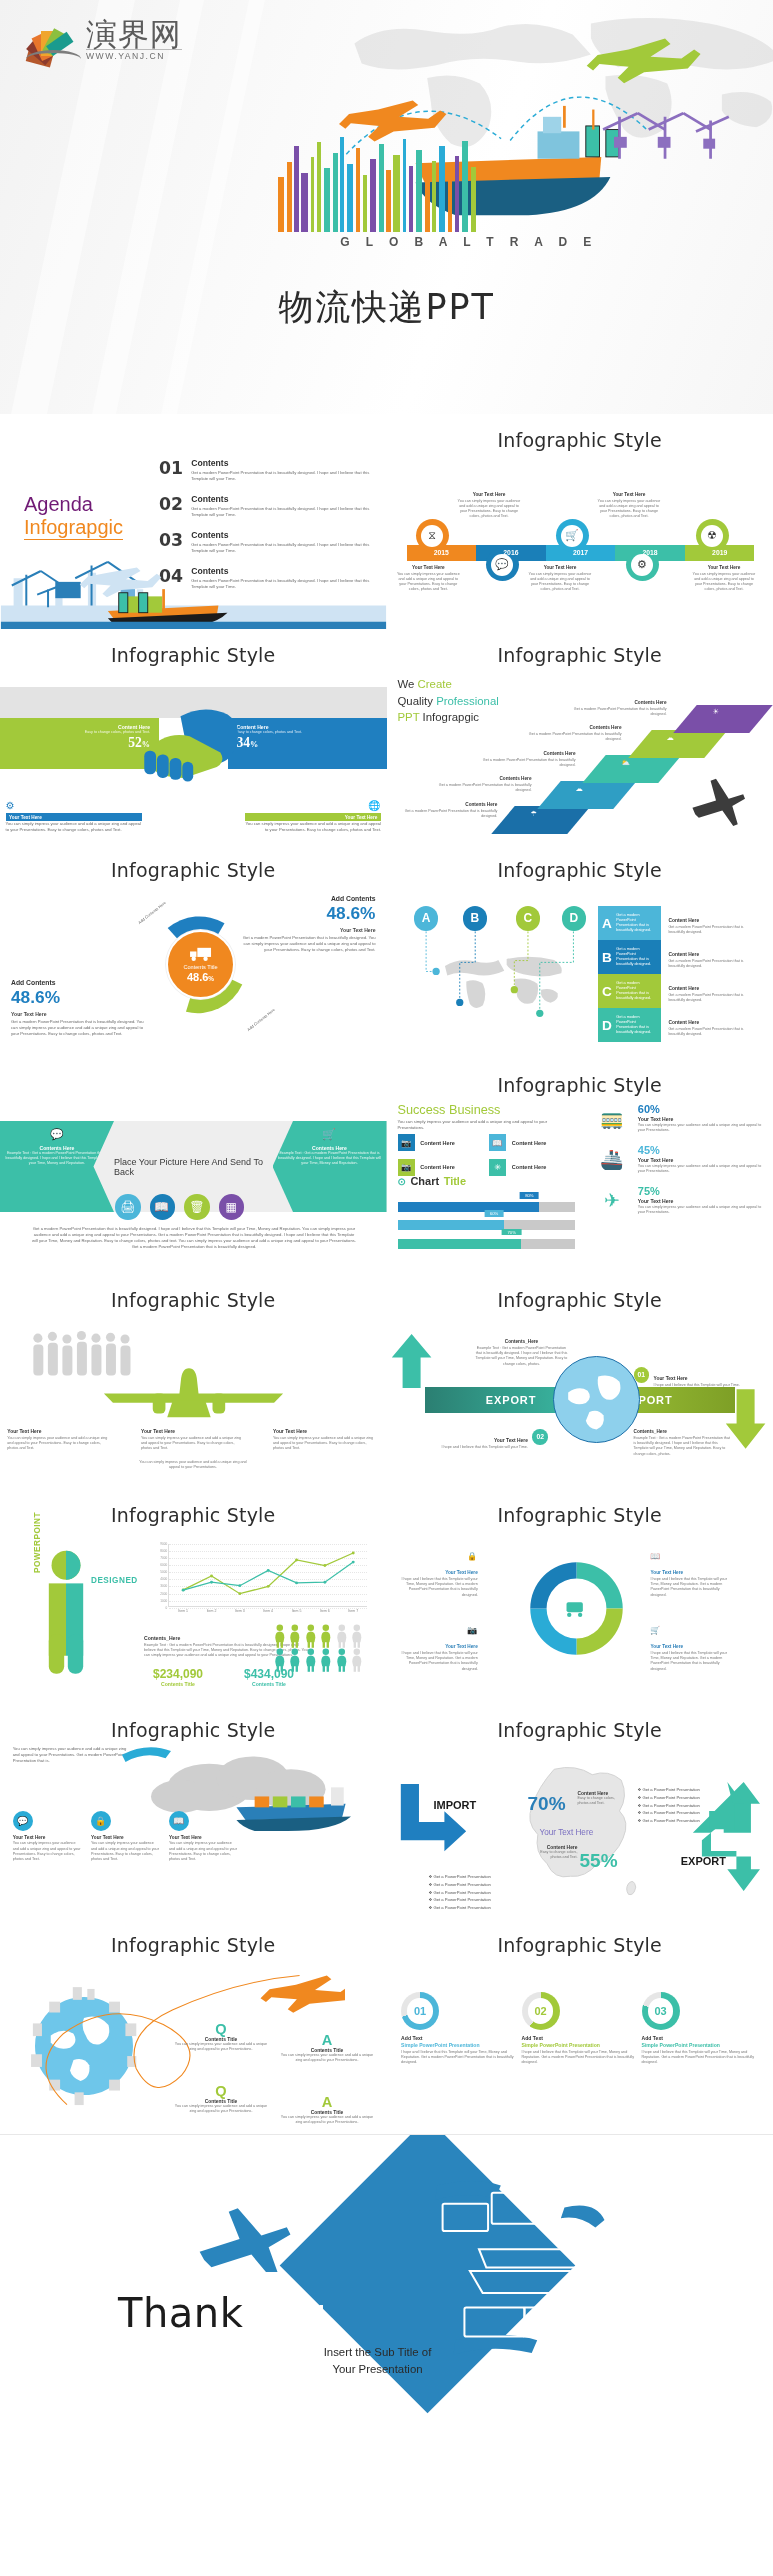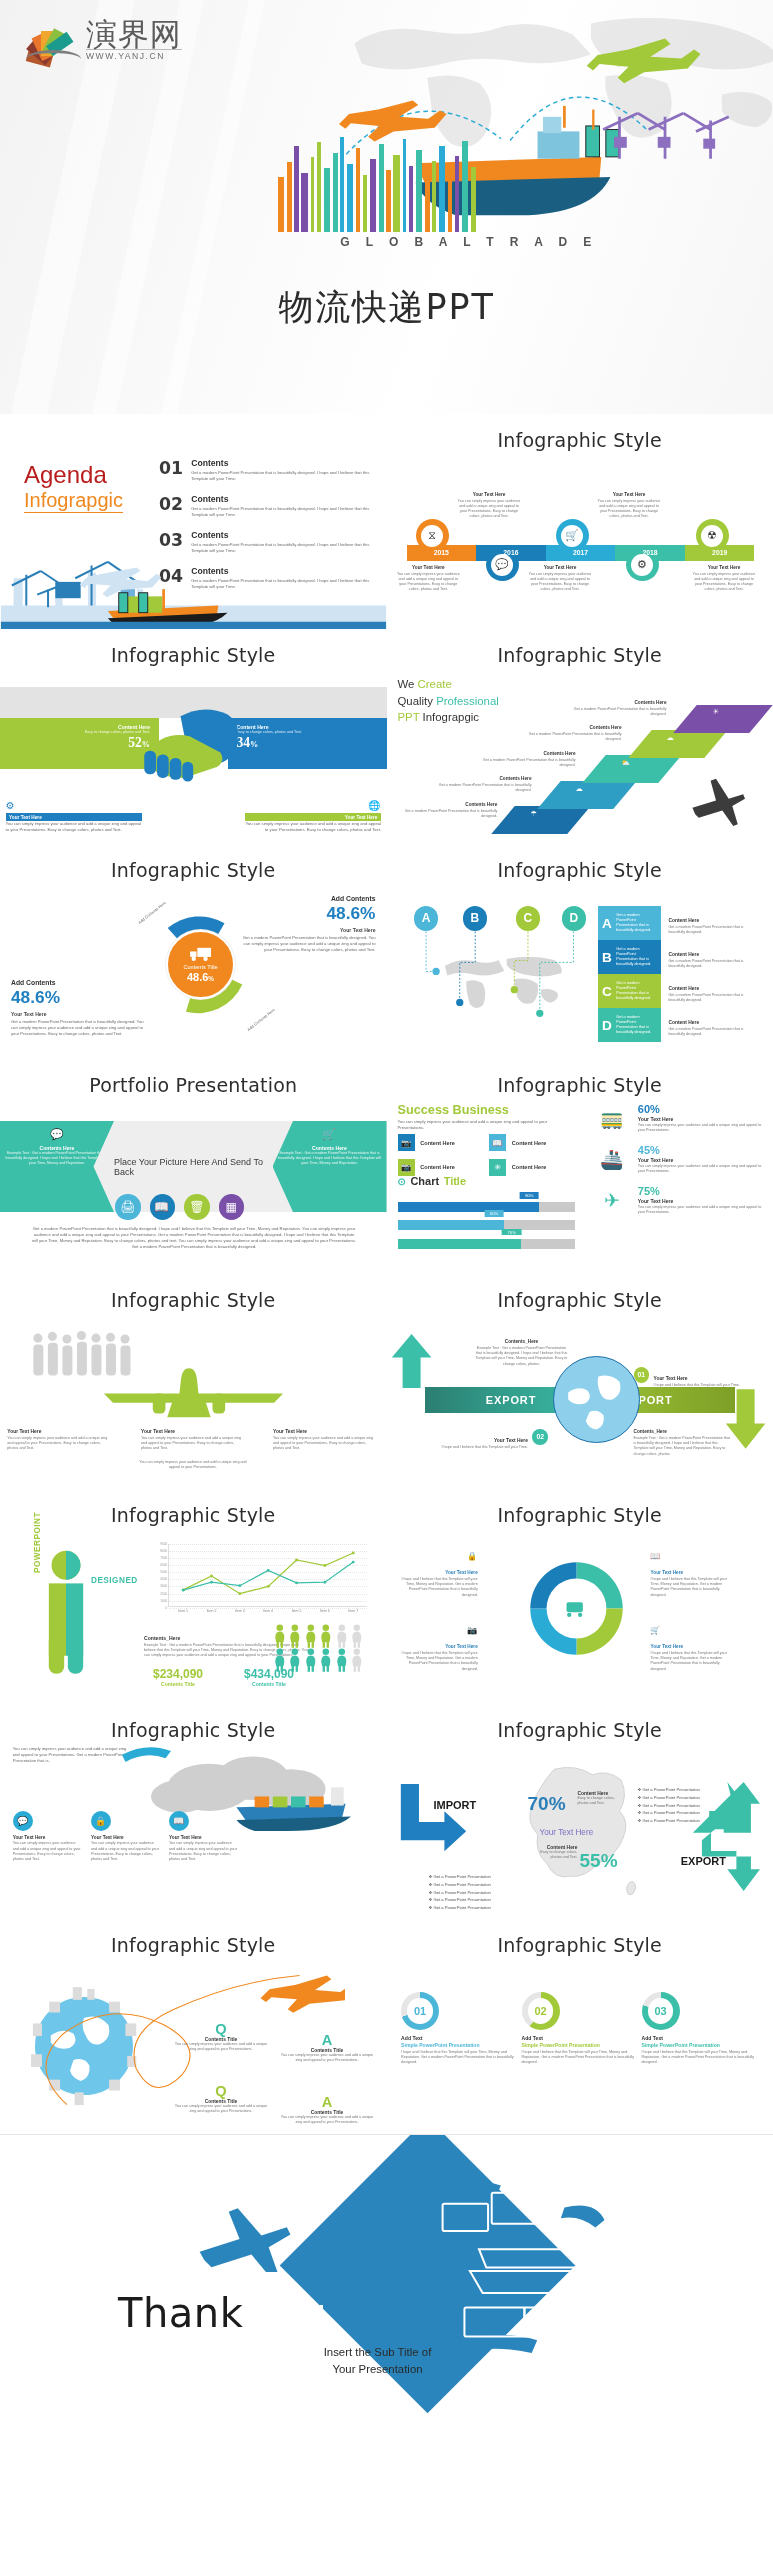--- a/index.html
+++ b/index.html
@@ -42,21 +42,21 @@
   .srow { display:flex; }
   .slide { width:387px; height:215px; position:relative; overflow:hidden; background:#fff; }
   .slide-title { text-align:center; font-size:19px; color:#2d2d2d; padding-top:14.6px; letter-spacing:0.2px;
      font-family:"DejaVu Sans",sans-serif; }
   .tiny { font-size:4.2px; line-height:1.45; color:#6a6a6a; }
   .tiny2 { font-size:3.7px; line-height:1.4; color:#777; }
   .lbl { font-size:5.1px; font-weight:bold; color:#3a3a3a; }
 
   
   .ag-left { position:absolute; left:24px; top:47px; }
-  .ag-agenda { font-size:24px; color:#b91c1c; }
+  .ag-agenda { font-size:20px; color:#701a75;margin-top:32px; }
   .ag-info { font-size:20px; color:#f0881f; border-bottom:1.8px solid #f0881f; display:inline-block; }
   .ag-items { position:absolute; left:159px; top:44px; width:214px; }
   .ag-item { display:flex; gap:8.2px; margin-bottom:12px; }
   .ag-num { font-size:17.3px; font-weight:bold; color:#3b3b3b; width:24px; font-family:"DejaVu Sans",sans-serif; }
   .ag-h { font-size:8.6px; font-weight:bold; color:#2f2f2f; margin-bottom:1.8px; }
   .port-band { position:absolute; left:0; bottom:0; width:387px; height:87px; }
 
   
   .tl { position:absolute; left:11px; top:78px; width:366px; height:116px; }
   .tl-bar { position:absolute; left:9px; top:53px; height:15.5px; width:348px; display:flex; }
@@ -108,21 +108,21 @@
   
   .pf-band { position:absolute; left:0; top:62px; width:387px; height:91px; background:#eee; }
   .pf-side { position:absolute; top:62px; width:114px; height:91px; background:#3cbfa8; color:#fff; padding:7.3px 5.5px; text-align:center; }
   .pf-mid { position:absolute; left:114px; top:62px; width:159px; height:91px;
      display:flex; align-items:center; justify-content:center; font-size:9px; color:#3a3a3a; }
   .pf-icons { position:absolute; left:115px; top:135px; display:flex; gap:9px; }
   .pf-ic { width:25.5px; height:25.5px; border-radius:50%; color:#fff; display:flex; align-items:center; justify-content:center; font-size:12px; }
   .pf-para { position:absolute; left:31px; top:167px; width:326px; text-align:center; }
 
   
-  .sb-h { position:absolute; left:11px; top:44px; font-size:12.7px; font-weight:bold; color:#a2c93a; }
+  .sb-h { position:absolute; left:11px; top:44px; font-size:12.7px; font-weight:normal; color:#a2c93a; }
   .sb-sub { position:absolute; left:11px; top:60px; width:177px; }
   .sb-grid { position:absolute; left:11px; top:75px; width:182px; display:flex; flex-wrap:wrap; gap:7.3px 5.5px; }
   .sb-cell { display:flex; align-items:center; gap:5.5px; width:86px; }
   .sb-sq { width:17.3px; height:17.3px; color:#fff; display:flex; align-items:center; justify-content:center; font-size:8.2px; }
   .sb-cell span { font-size:5.5px; font-weight:bold; color:#333; }
   .sb-ct { position:absolute; left:11px; top:116px; font-size:11px; font-weight:bold; color:#333; display:flex; align-items:center; gap:4.5px;}
   .sb-ct em { color:#a2c93a; font-style:normal; }
   .sb-bars { position:absolute; left:11px; top:136px; width:177px; }
   .sb-barrow { margin-bottom:8.2px; position:relative; }
   .sb-barrow .nm { font-size:5.1px; color:#333; position:absolute; left:1.8px; top:-0.9px; }
@@ -616,21 +616,20 @@
             <div class="mp-note">
               <b>Content  Here</b>
               <div class="tiny2">Get a modern PowerPoint Presentation that is beautifully designed.</div></div>
           </div>
         </div>
       </div>
     </div>
 
     <div class="srow">
       <div class="slide">
-        <div class="slide-title">Portfolio Presentation</div>
         <div class="pf-band"></div>
         <div class="pf-side" style="left:0;clip-path:polygon(0 0,100% 0,82% 50%,100% 100%,0 100%)">
           <div style="font-size:11px">💬</div>
           <div class="lbl" style="color:#fff;margin-top:3.6px">Contents Here</div>
           <div class="tiny2" style="color:#e7f7f3">Example Text : Get a modern PowerPoint  Presentation that is beautifully designed. I hope and I believe that this Template will your Time, Money and Reputation.</div>
         </div>
         <div class="pf-side" style="right:0;clip-path:polygon(18% 0,100% 0,100% 100%,18% 100%,0 50%)">
           <div style="font-size:11px">🛒</div>
           <div class="lbl" style="color:#fff;margin-top:3.6px">Contents Here</div>
           <div class="tiny2" style="color:#e7f7f3">Example Text : Get a modern PowerPoint  Presentation that is beautifully designed. I hope and I believe that this Template will your Time, Money and Reputation.</div>

